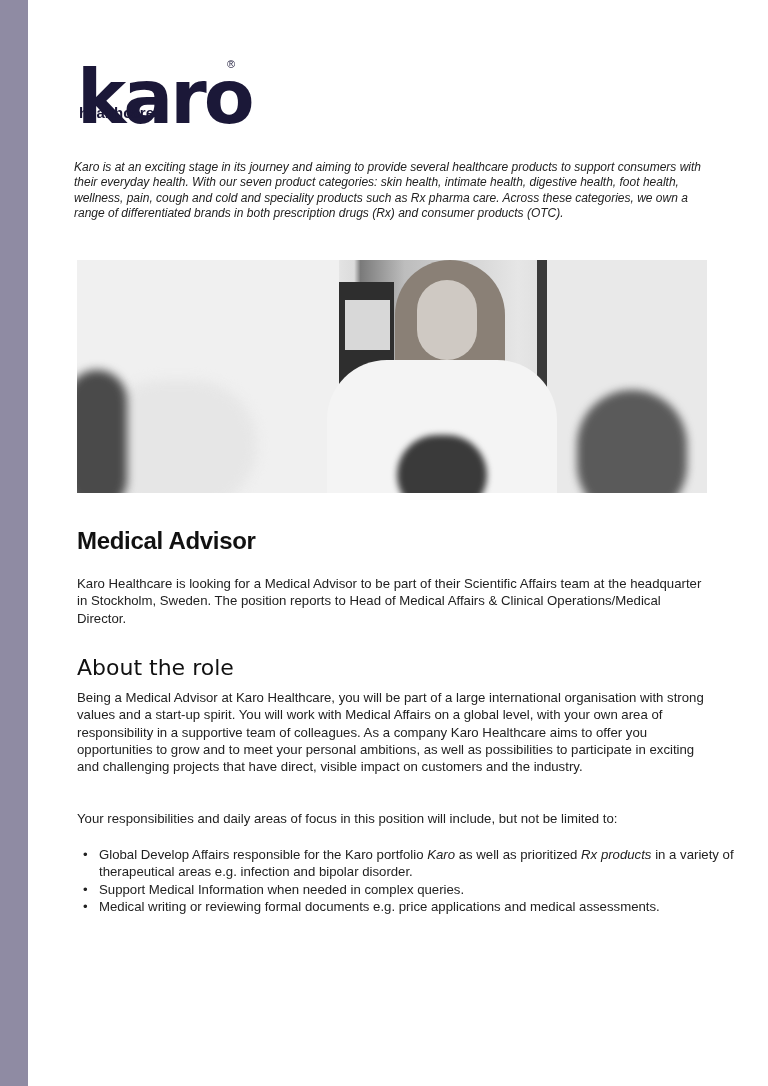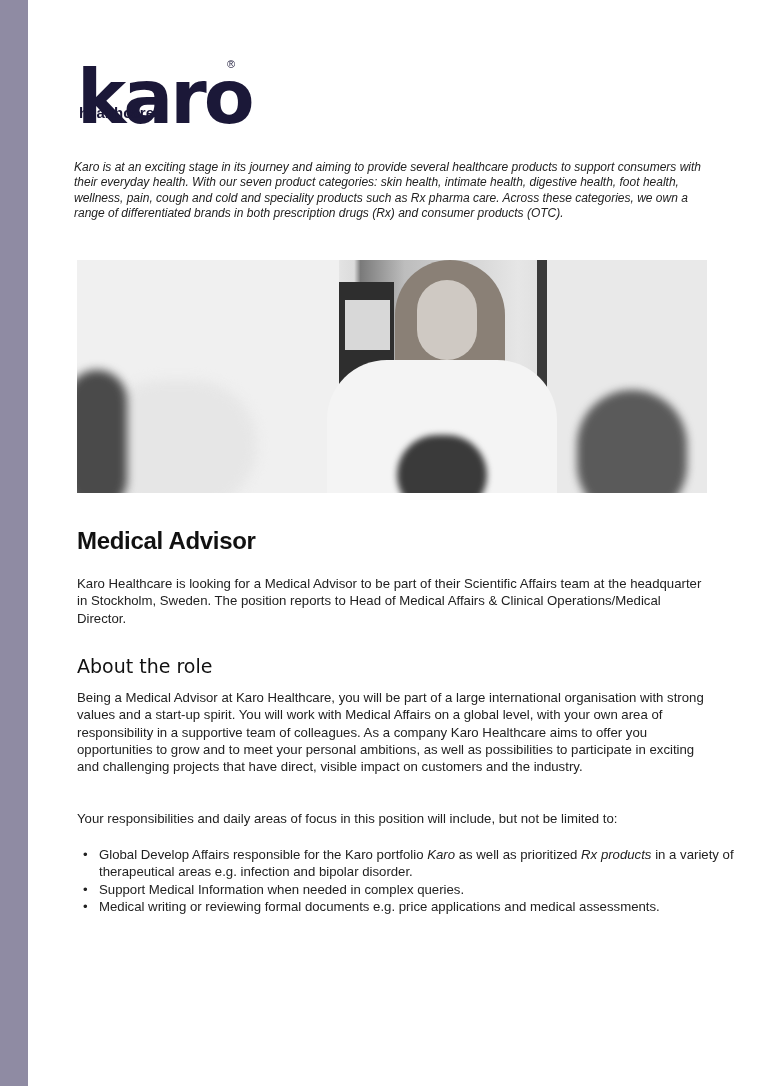--- a/index.html
+++ b/index.html
@@ -25,21 +25,21 @@
   .hero .face{position:absolute;left:340px;top:20px;width:60px;height:80px;background:#cfc9c3;border-radius:30px 30px 30px 30px;}
   .hero .head1{position:absolute;left:320px;top:175px;width:90px;height:80px;background:#3a3a3a;border-radius:45px;filter:blur(3px);}
   .hero .head2{position:absolute;left:500px;top:130px;width:110px;height:130px;background:#5a5a5a;border-radius:55px;filter:blur(4px);}
   .hero .head3{position:absolute;left:-10px;top:110px;width:60px;height:140px;background:#4a4a4a;border-radius:30px;filter:blur(5px);}
   .hero .blurfg{position:absolute;left:20px;top:120px;width:160px;height:130px;background:#e6e6e6;border-radius:70px;filter:blur(6px);}
   h1.title{position:absolute;left:77px;top:527px;margin:0;font-family:Liberation Sans, sans-serif;font-weight:bold;
        font-size:24px;color:#111;letter-spacing:-0.3px;}
   .p{position:absolute;left:77px;width:632px;margin:0;font-size:13.2px;line-height:17.3px;color:#222;}
   .p1{top:575px;}
   h2.sub{position:absolute;left:77px;top:655px;margin:0;font-family:"DejaVu Sans",sans-serif;font-weight:normal;
-       font-size:19px;color:#111;}
+       font-size:22px;color:#111;}
   .p2{top:689px;}
   .p3{top:810px;}
   ul.resp{position:absolute;left:77px;top:846px;width:640px;margin:0;padding:0 0 0 22px;
        font-size:13.2px;line-height:17.3px;color:#222;list-style:none;}
   ul.resp li{position:relative;margin:0;padding:0;}
   ul.resp li::before{content:"•";position:absolute;left:-16px;top:0;}
   em{font-style:italic;}
 </style>
 </head>
 <body>

